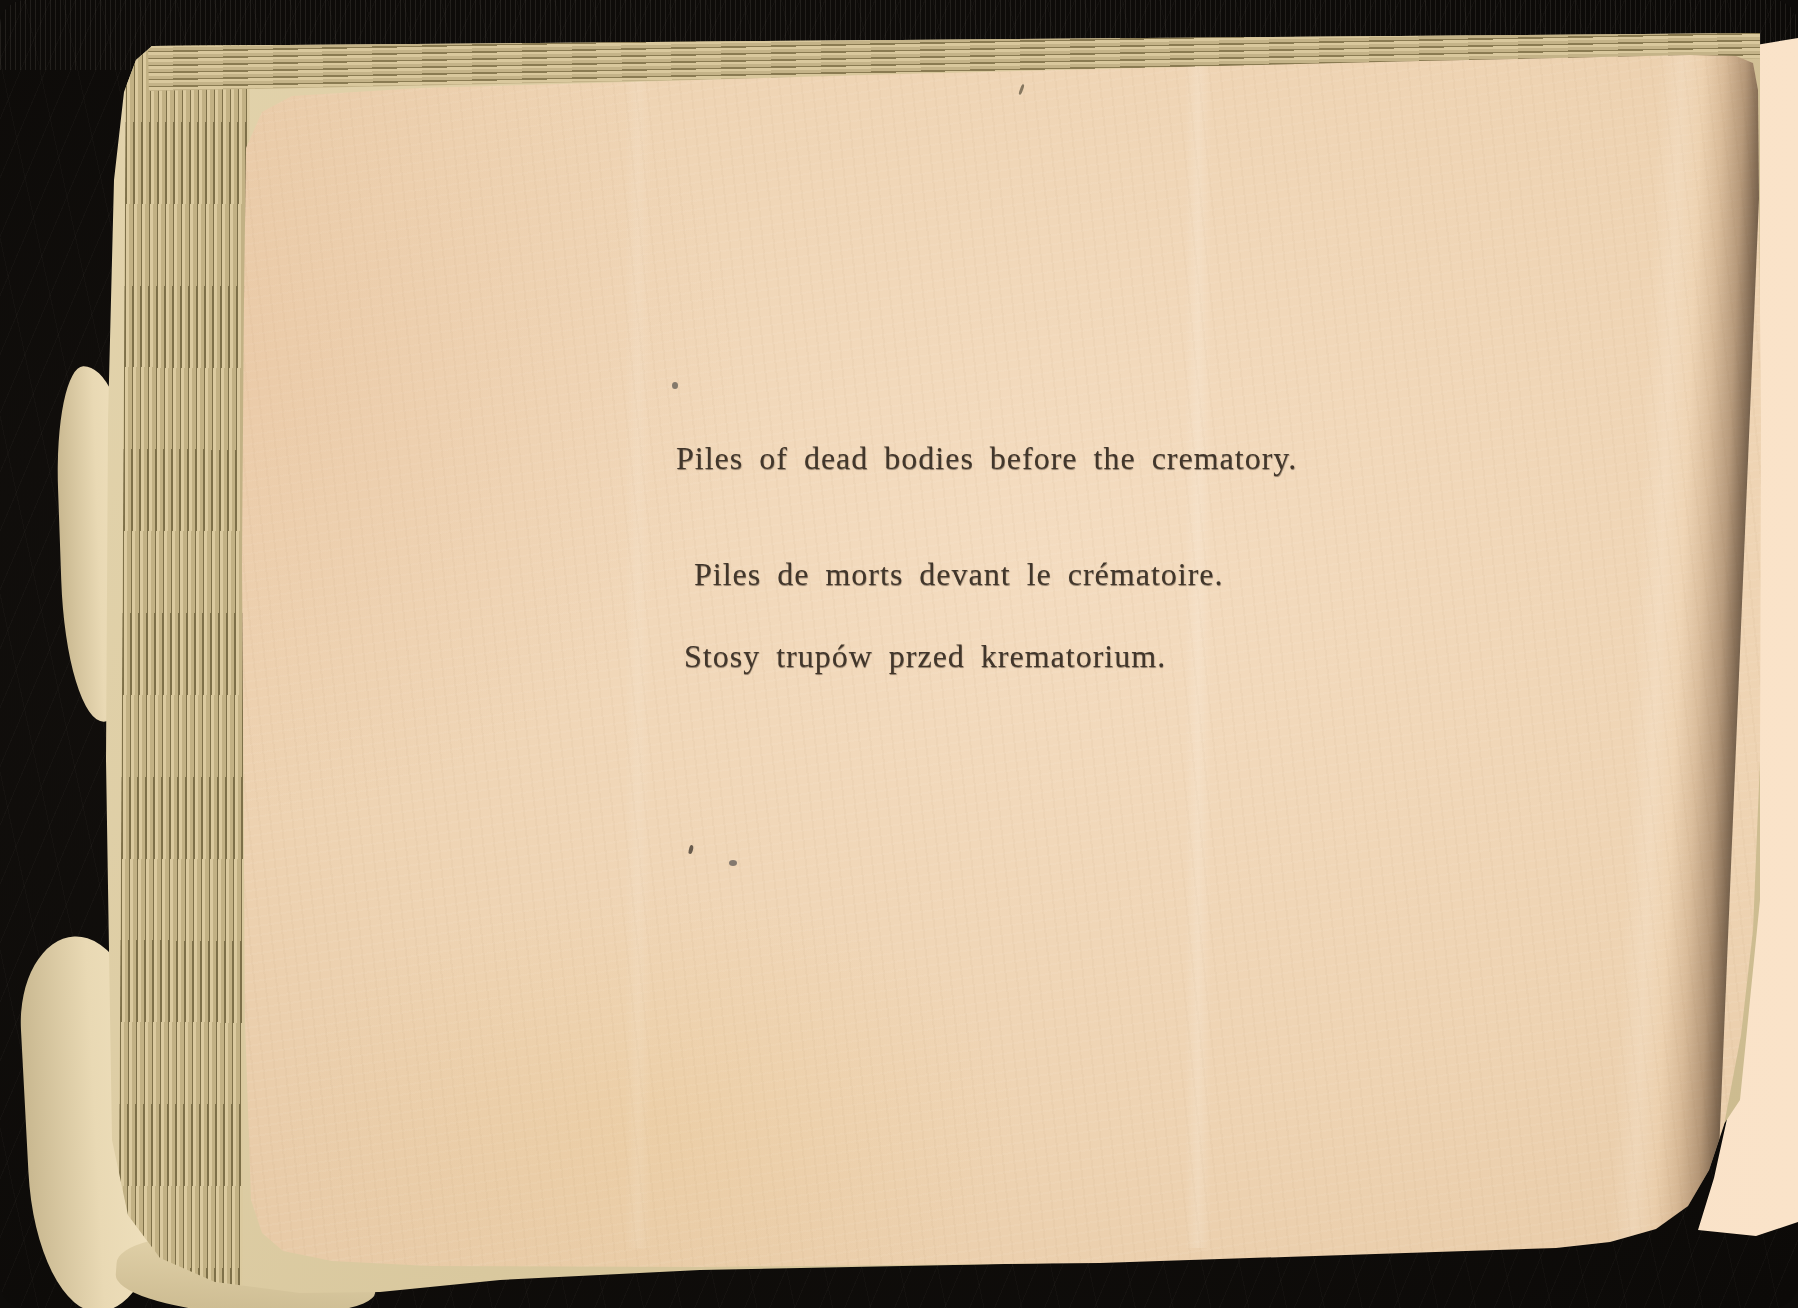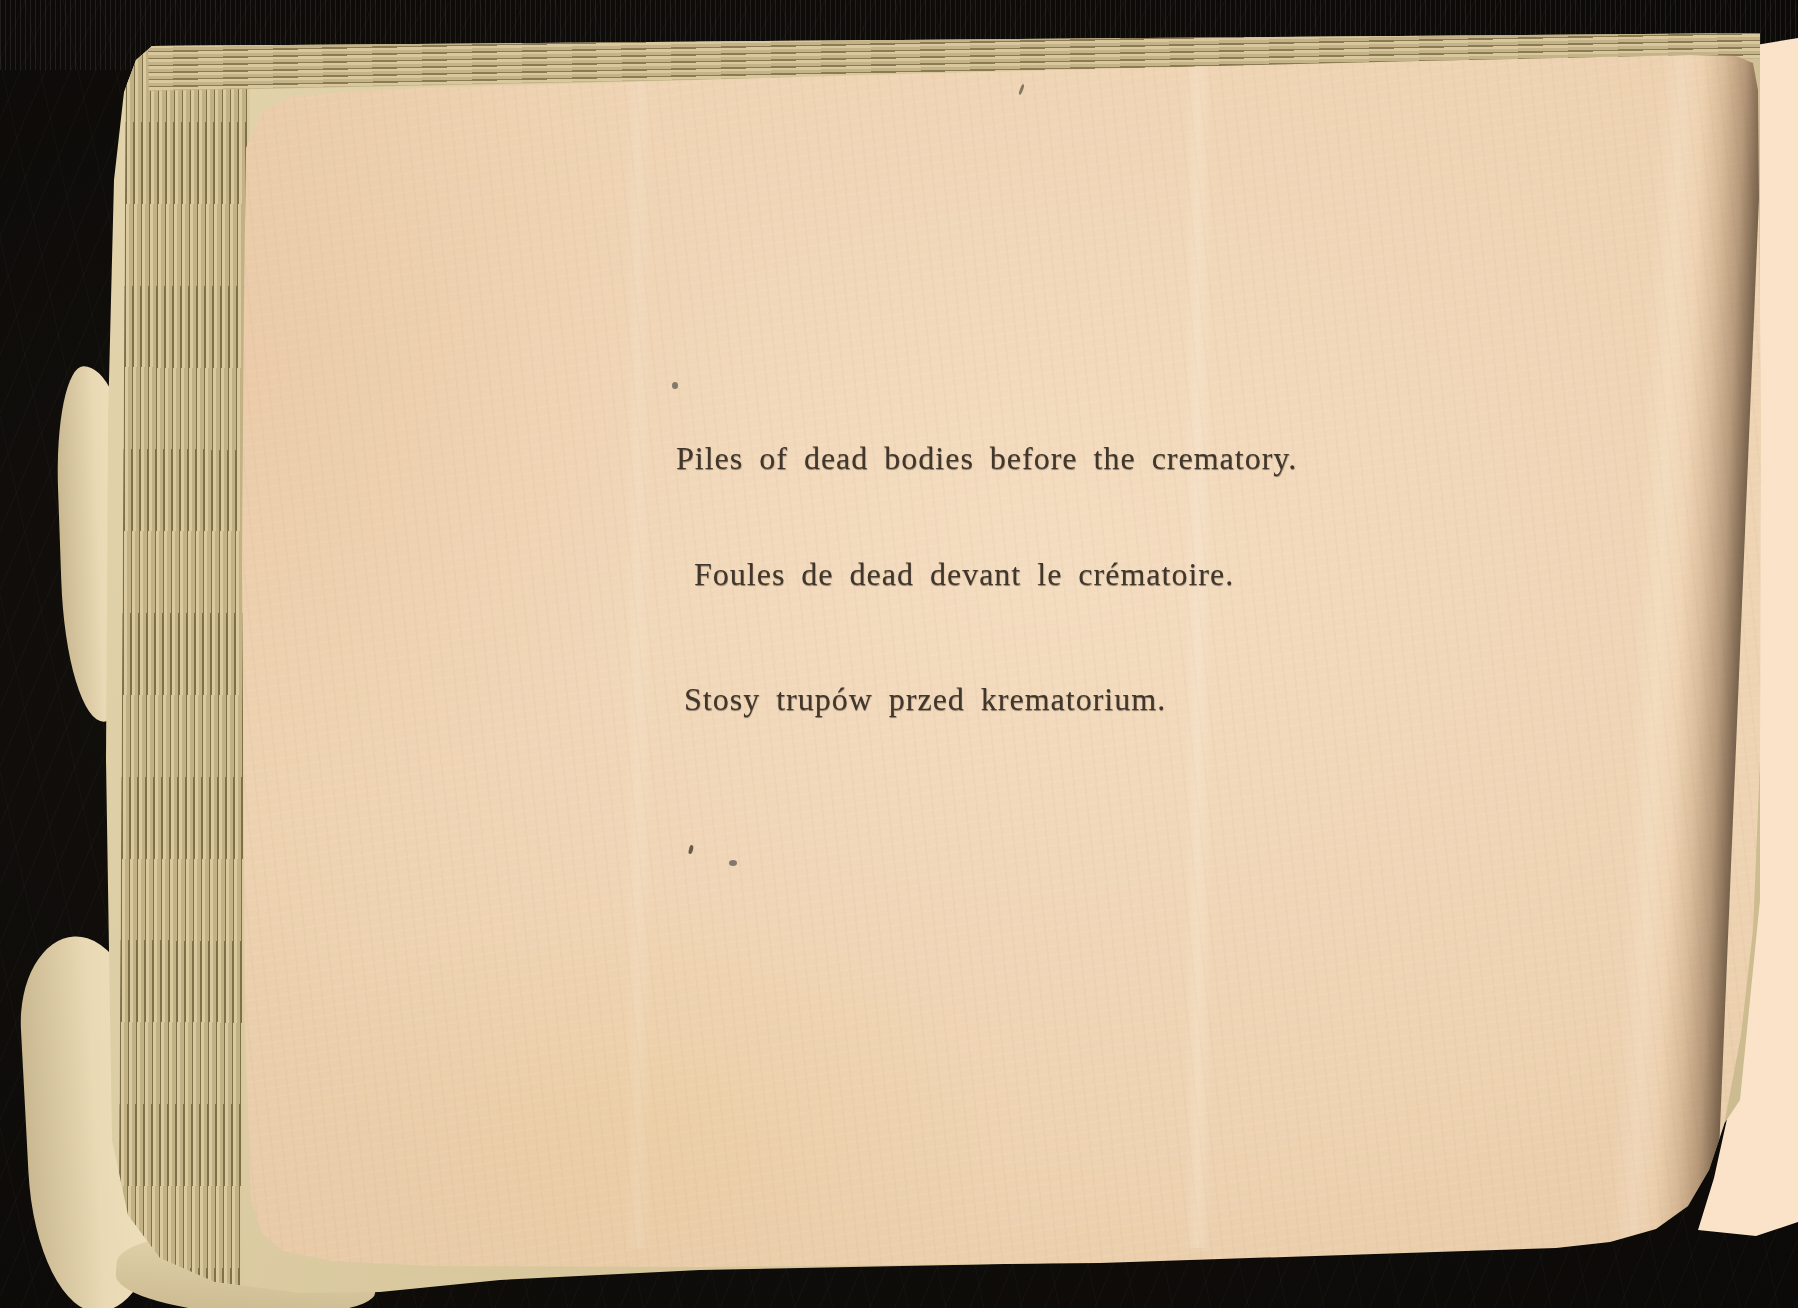--- a/index.html
+++ b/index.html
@@ -1,17 +1,17 @@
 <!DOCTYPE html>
 <html><head>
 <meta charset="utf-8">
 <style>
   html,body{margin:0;padding:0;background:#0e0c0a;}
   #canvas{position:relative;width:1798px;height:1308px;overflow:hidden;
-    background:#0e0c0a;font-family:"Liberation Serif",serif;}
+    background:#0e0c0a;font-family:"Liberation Serif",serif;border-radius:25px;}
 
   
   .bg{position:absolute;inset:0;background:
       radial-gradient(120% 100% at 40% 50%, #14110e 0%, #0c0a08 70%, #080706 100%);}
   .bg::before{content:"";position:absolute;left:0;top:0;right:0;height:70px;
       background:repeating-linear-gradient(90deg, rgba(150,142,132,.20) 0 1px, rgba(0,0,0,0) 1px 5px);
       opacity:.75;}
   .bg::after{content:"";position:absolute;inset:0;background:
       repeating-linear-gradient(113deg, rgba(120,112,104,.06) 0 1px, rgba(0,0,0,0) 1px 23px),
       repeating-linear-gradient(78deg, rgba(120,112,104,.05) 0 1px, rgba(0,0,0,0) 1px 37px);}
@@ -84,21 +84,21 @@
   .speck-3{left:729px;top:860px;width:8px;height:6px;background:rgba(105,98,92,.8);}
   .speck-4{left:1020px;top:84px;width:3px;height:11px;background:rgba(90,80,60,.7);
       transform:rotate(20deg);border-radius:40%;}
 
   
   .caption{position:absolute;white-space:nowrap;color:#41362b;
       font-size:32px;letter-spacing:1px;word-spacing:7px;
       text-shadow:.4px .5px .8px rgba(62,48,34,.55);}
   .cap-en{left:676px;top:440px;}
   .cap-fr{left:694px;top:556px;}
-  .cap-pl{left:684px;top:681px;}
+  .cap-pl{left:684px;top:638px;}
   .cap-de{left:681px;top:790px;}
 </style>
 </head>
 <body>
 
 <div id="canvas">
 
   <div class="bg"></div>
 
   <div class="facing-page"></div>
@@ -116,17 +116,17 @@
     <div class="light-streak streak-a"></div>
     <div class="light-streak streak-b"></div>
     <div class="gutter-shade"></div>
 
     <div class="speck speck-1"></div>
     <div class="speck speck-2"></div>
     <div class="speck speck-3"></div>
     <div class="speck speck-4"></div>
 
     <div class="caption cap-en">Piles of dead bodies before the crematory.</div>
-    <div class="caption cap-fr">Foules de dead devant le crématoire.</div>
+    <div class="caption cap-fr">Piles de morts devant le crématoire.</div>
     <div class="caption cap-pl">Stosy trupów przed krematorium.</div>
   </div>
 
 </div>
 
 </body></html>

